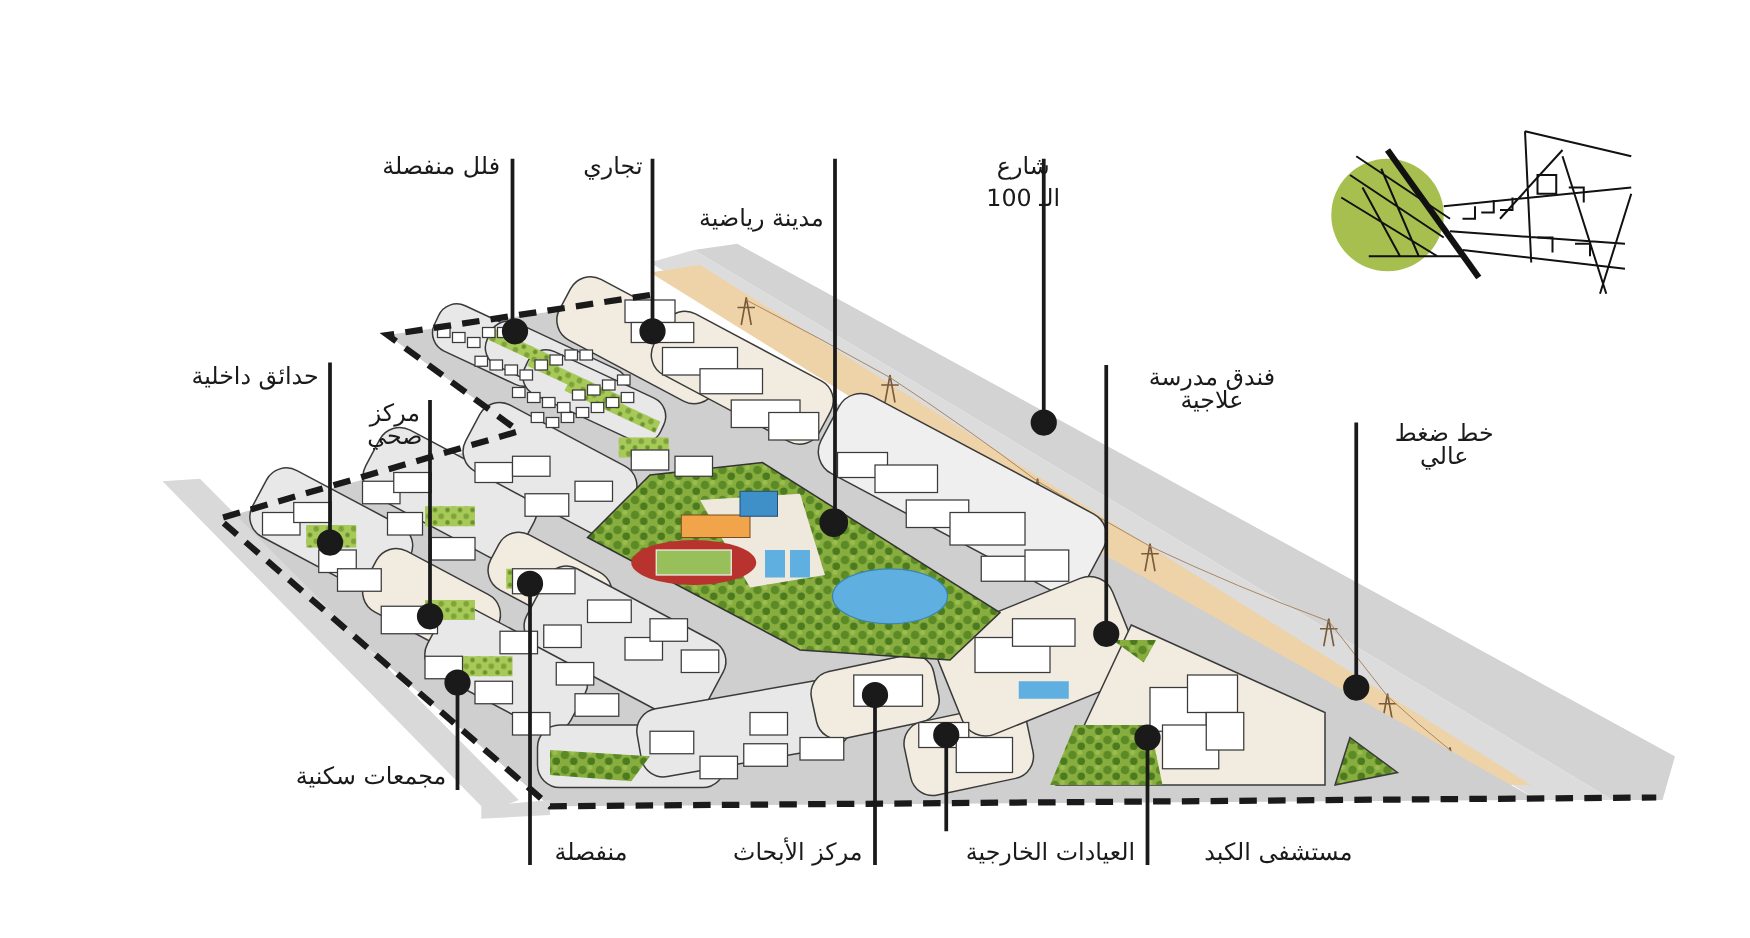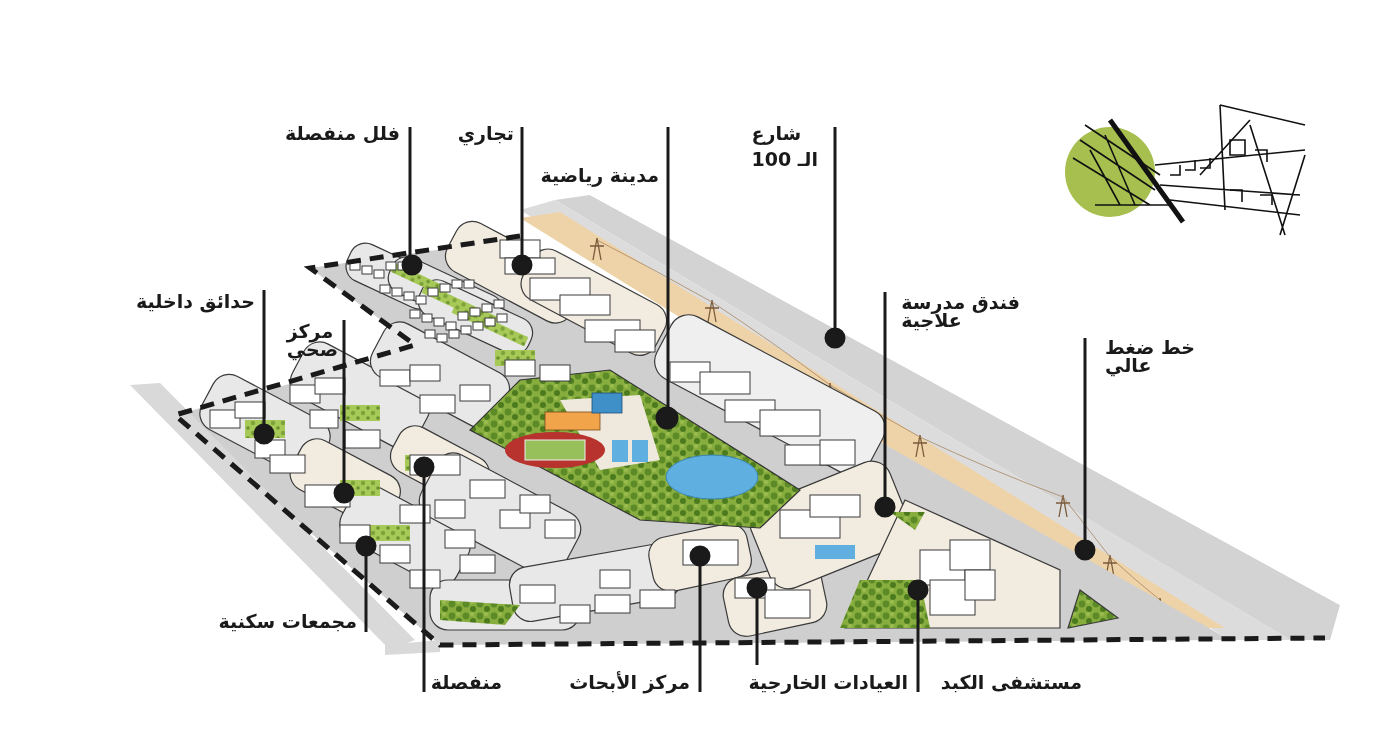--- a/index.html
+++ b/index.html
@@ -1,18 +1,18 @@
 <!DOCTYPE html>
 <html><head>
 <meta charset="utf-8">
 <style>
   html,body{margin:0;padding:0;background:#ffffff;}
   body{width:1400px;height:750px;position:relative;overflow:hidden;font-family:"DejaVu Sans","Liberation Sans",sans-serif;}
   #stage{position:absolute;left:0;top:0;width:1400px;height:750px;}
-  .lbl{position:absolute;direction:rtl;color:#1a1a1a;font-size:19px;line-height:19px;white-space:nowrap;text-align:left;font-weight:bold;}
+  .lbl{position:absolute;direction:rtl;color:#1a1a1a;font-size:19px;line-height:19px;white-space:nowrap;text-align:center;}
   .lbl.two{line-height:18px;}
   .lbl span{display:block;}
 </style>
 </head>
 <body>
 
 <div id="stage">
 
 <svg width="1400" height="750" viewBox="0 0 1400 750" xmlns="http://www.w3.org/2000/svg">
   <defs>
@@ -242,21 +242,21 @@
         <circle cx="757" cy="588" r="9"></circle>
     <line x1="918" y1="590" x2="918" y2="692"></line>
         <circle cx="918" cy="590" r="9"></circle>
   </g>
 </svg>
 
 
 <div class="lbl" style="right:1000px;top:124px;">فلل منفصلة</div>
 <div class="lbl" style="right:886px;top:124px;">تجاري</div>
 <div class="lbl" style="right:741px;top:124px;margin-top:42px;">مدينة رياضية</div>
-<div class="lbl two" style="right:582px;top:124px;">
+<div class="lbl two" style="right:552px;top:124px;">
   <span>شارع</span>
   <span style="margin-top:8px;">الـ 100</span>
 </div>
 <div class="lbl" style="right:1145px;top:292px;">حدائق داخلية</div>
 <div class="lbl two" style="right:1062px;top:322px;">
   <span>مركز</span>
   <span>صحي</span>
 </div>
 <div class="lbl two" style="right:380px;top:293px;">
   <span>فندق مدرسة</span>

